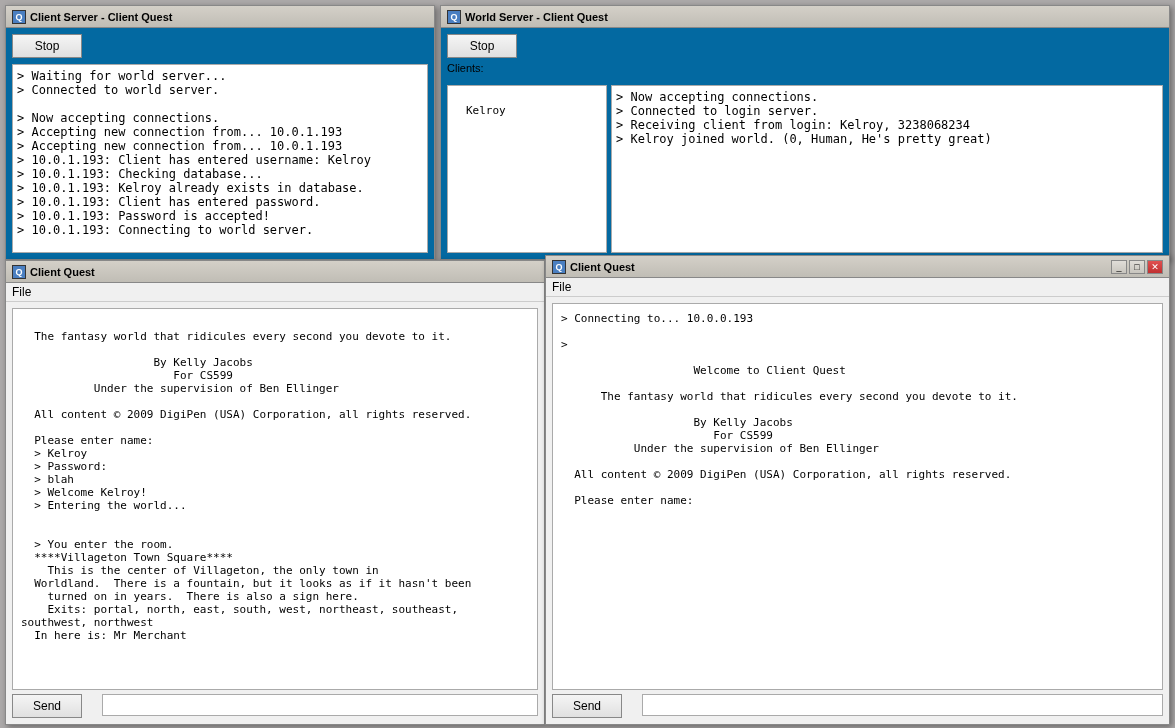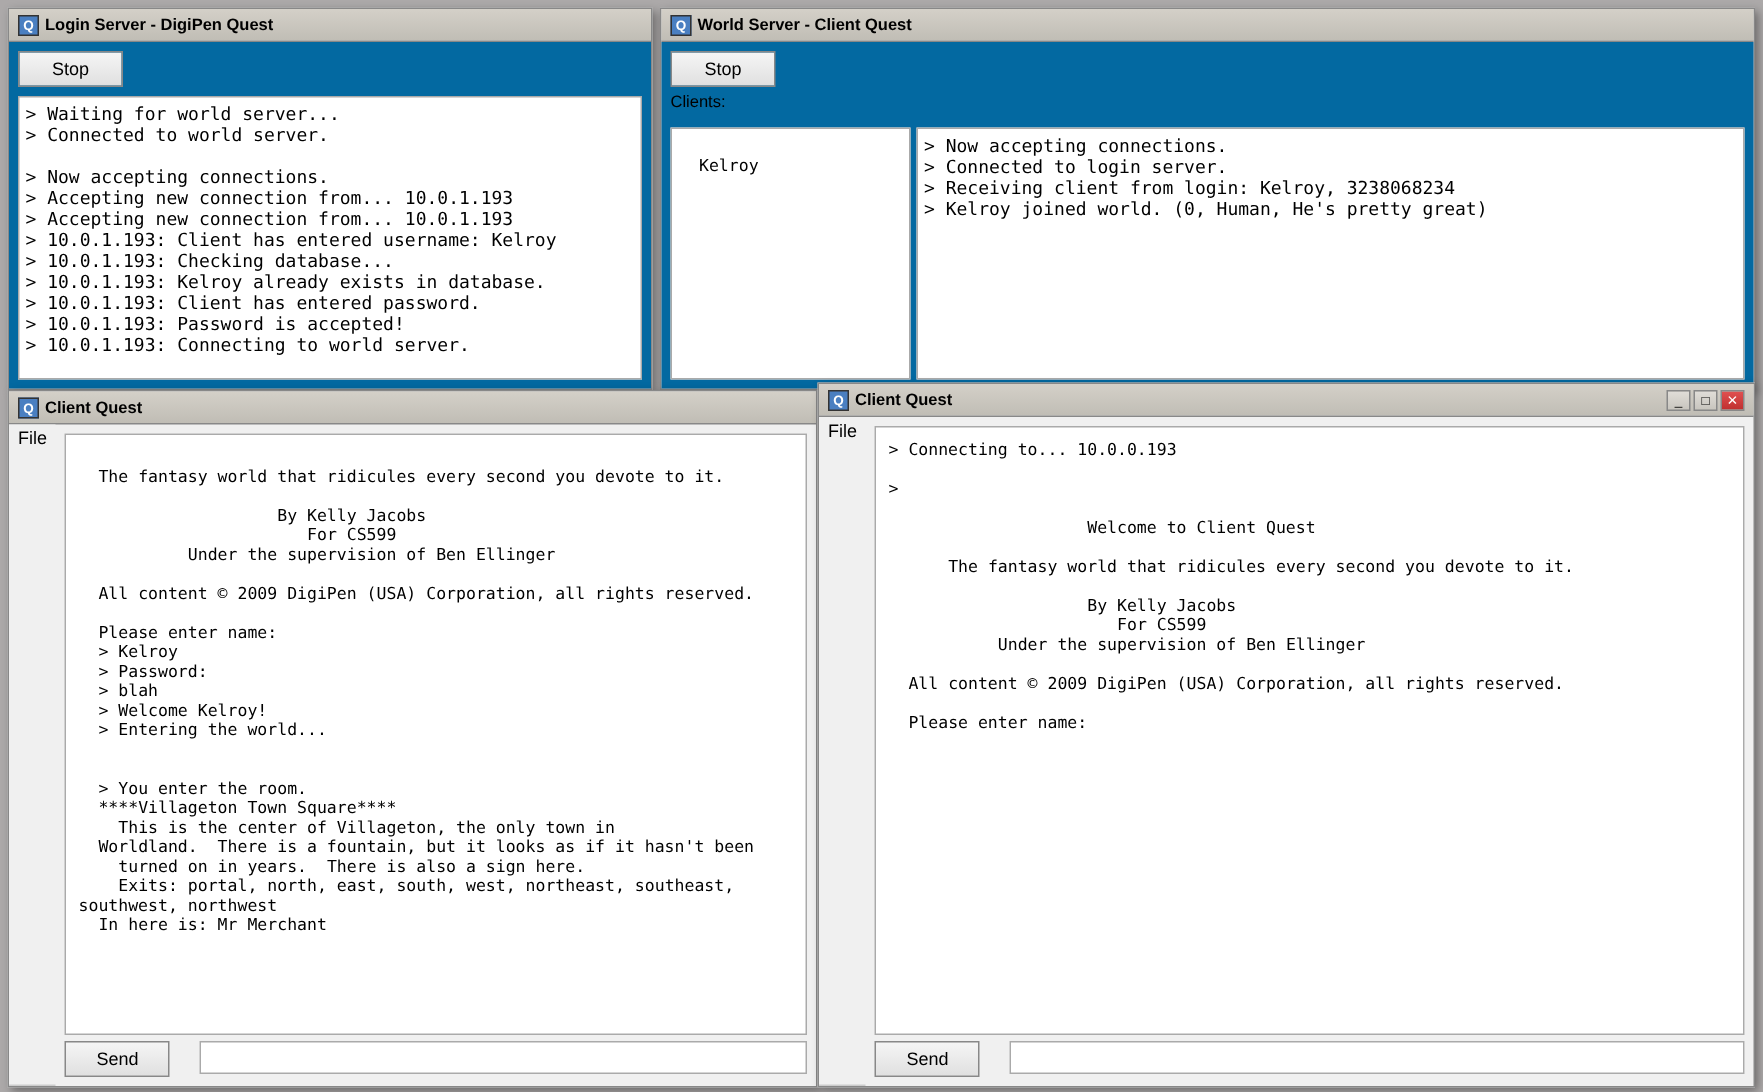--- a/index.html
+++ b/index.html
@@ -174,21 +174,21 @@
 
     #client-quest-2 {
       top: 255px;
       left: 545px;
       width: 625px;
       height: 470px;
     }
 
     .client-content {
       display: flex;
-      flex-direction: row;
+      flex-direction: column;
       height: calc(100% - 22px);
     }
 
     .menu-bar {
       background: #f0f0f0;
       border-bottom: 1px solid #ccc;
       padding: 2px 6px;
       font-size: 12px;
     }
 
@@ -228,21 +228,21 @@
     }
   </style>
 </head>
 <body>
 
 <div class="window" id="login-server">
   <div class="title-bar">
     <div class="title-bar-icon">
       <span>Q</span>
     </div>
-    <span class="title-bar-text">Login Server - DigiPen Quest</span>
+    <span class="title-bar-text">Client Server - Client Quest</span>
   </div>
   <div class="window-content">
     <div>
       <button class="win-button">Stop</button>
     </div>
     <div class="log-area">&gt; Waiting for world server...
 &gt; Connected to world server.
 
 &gt; Now accepting connections.
 &gt; Accepting new connection from... 10.0.1.193

